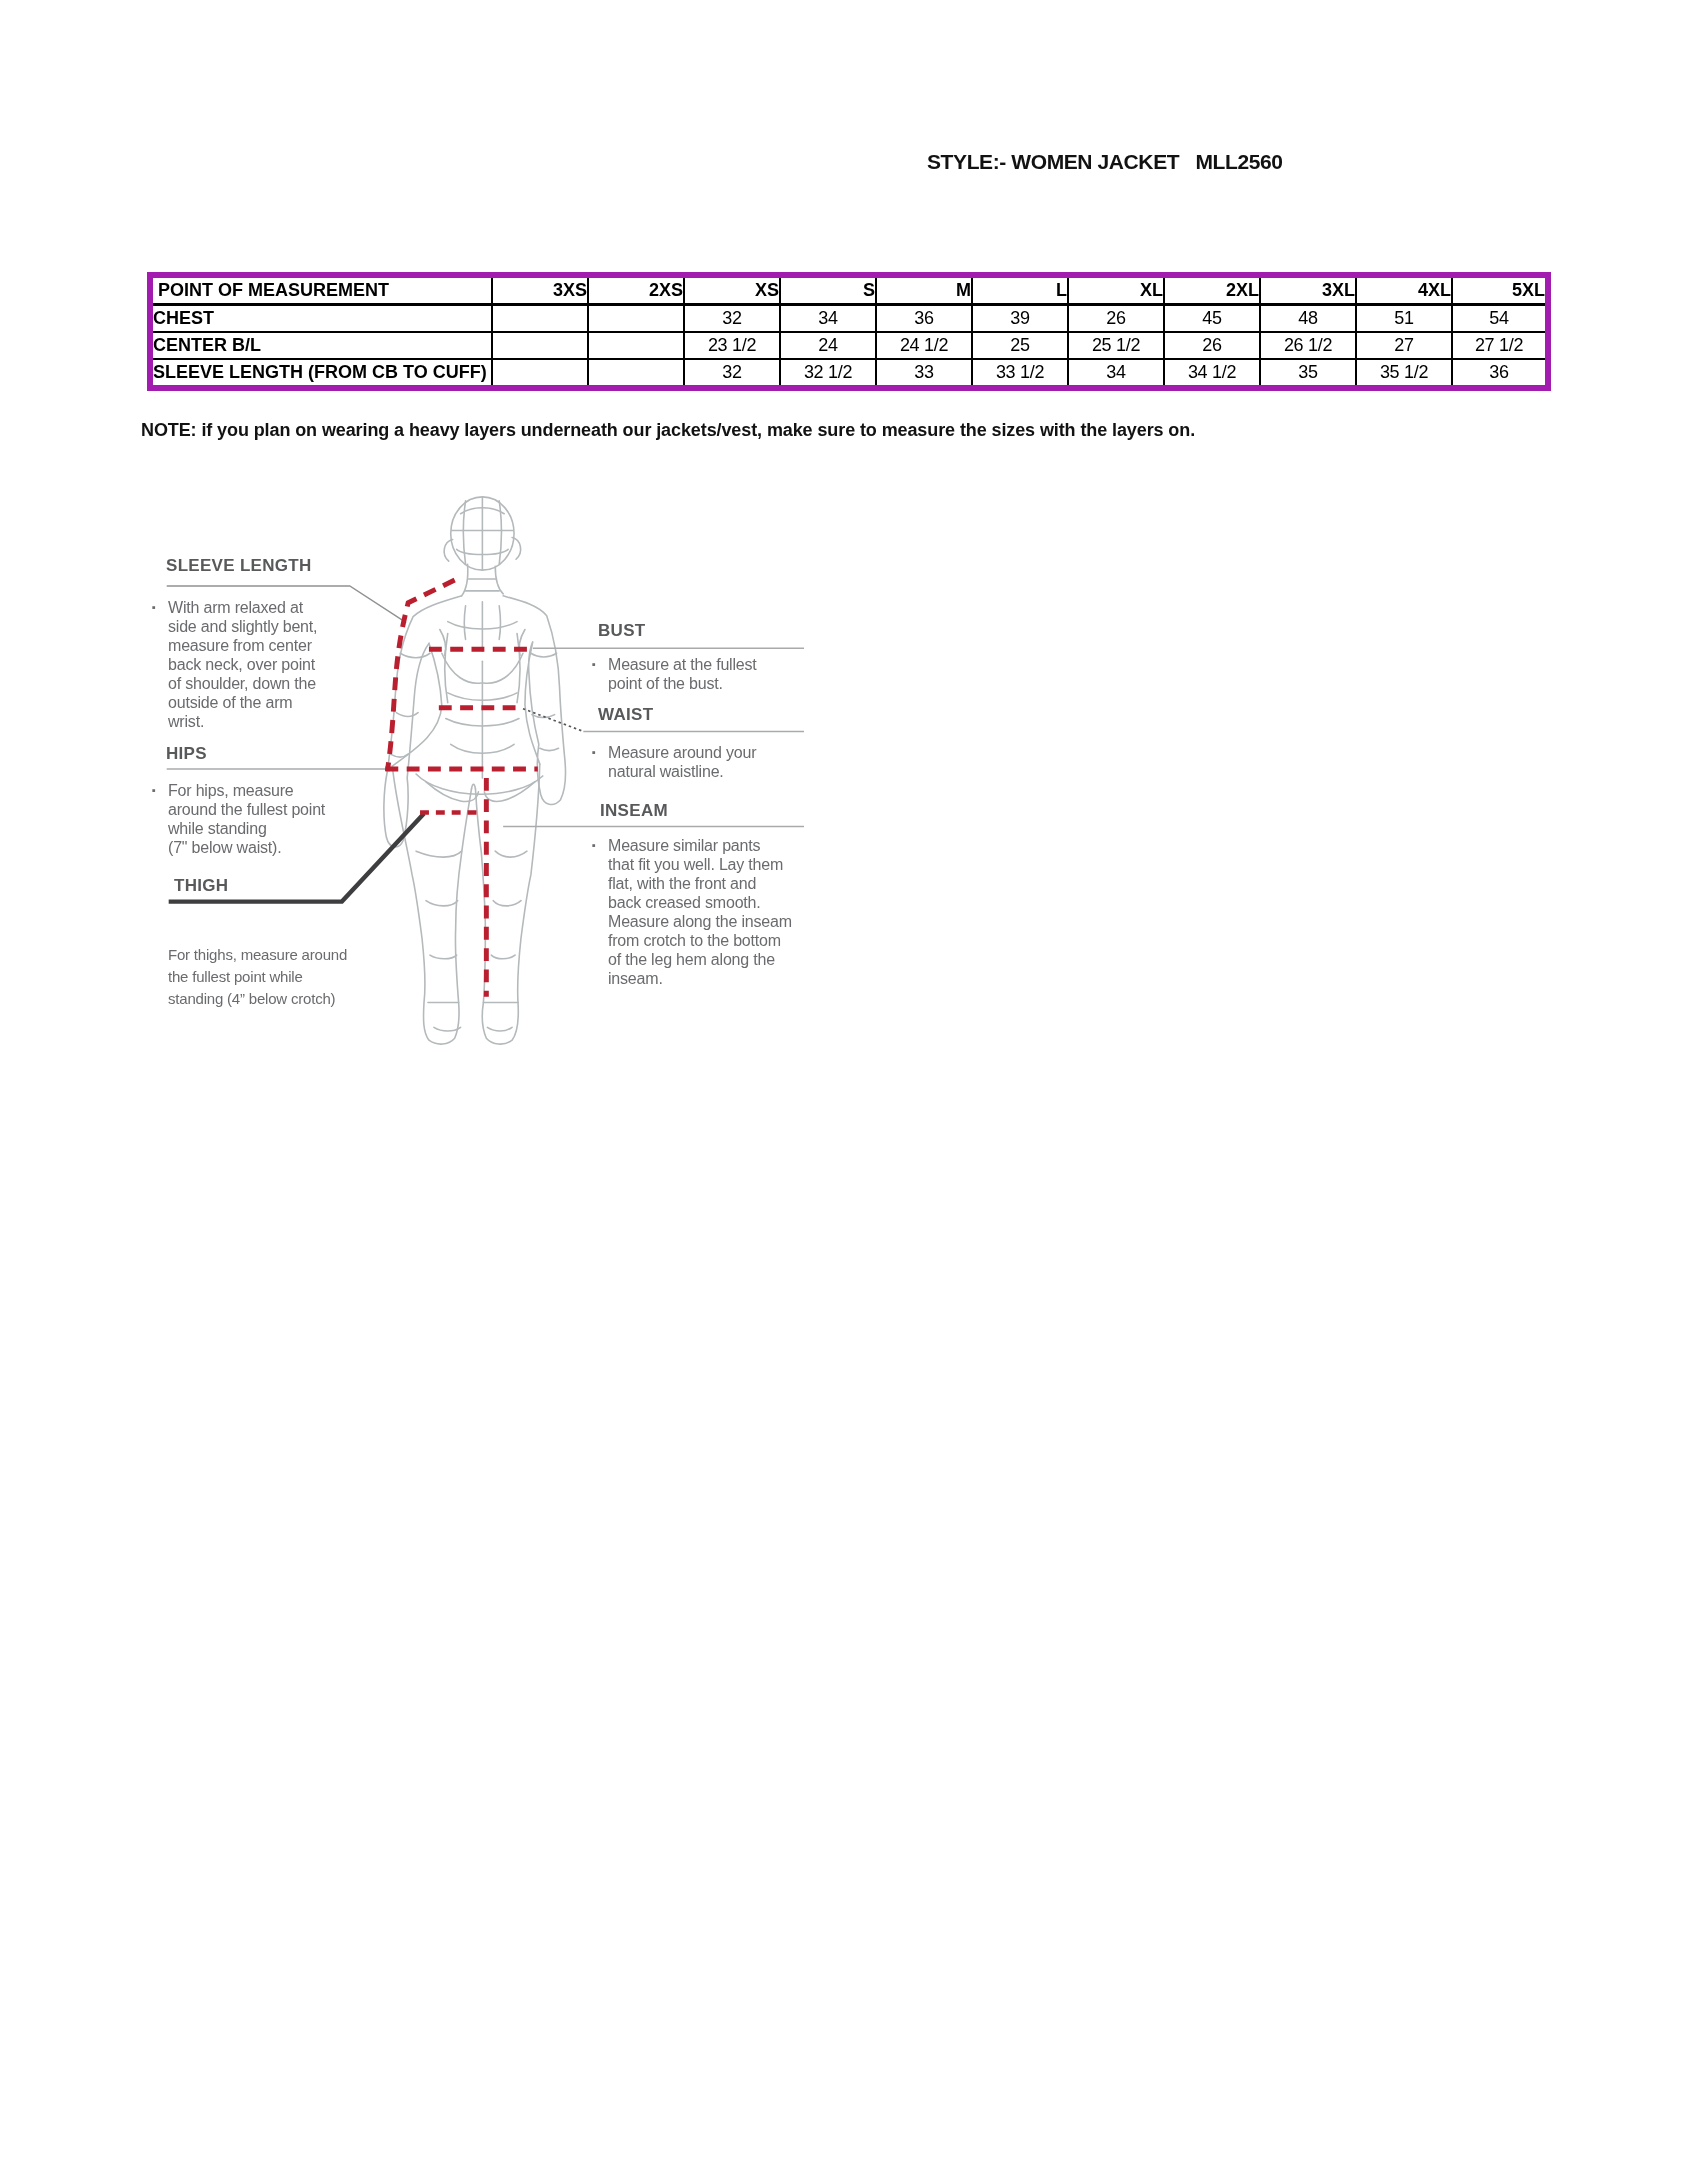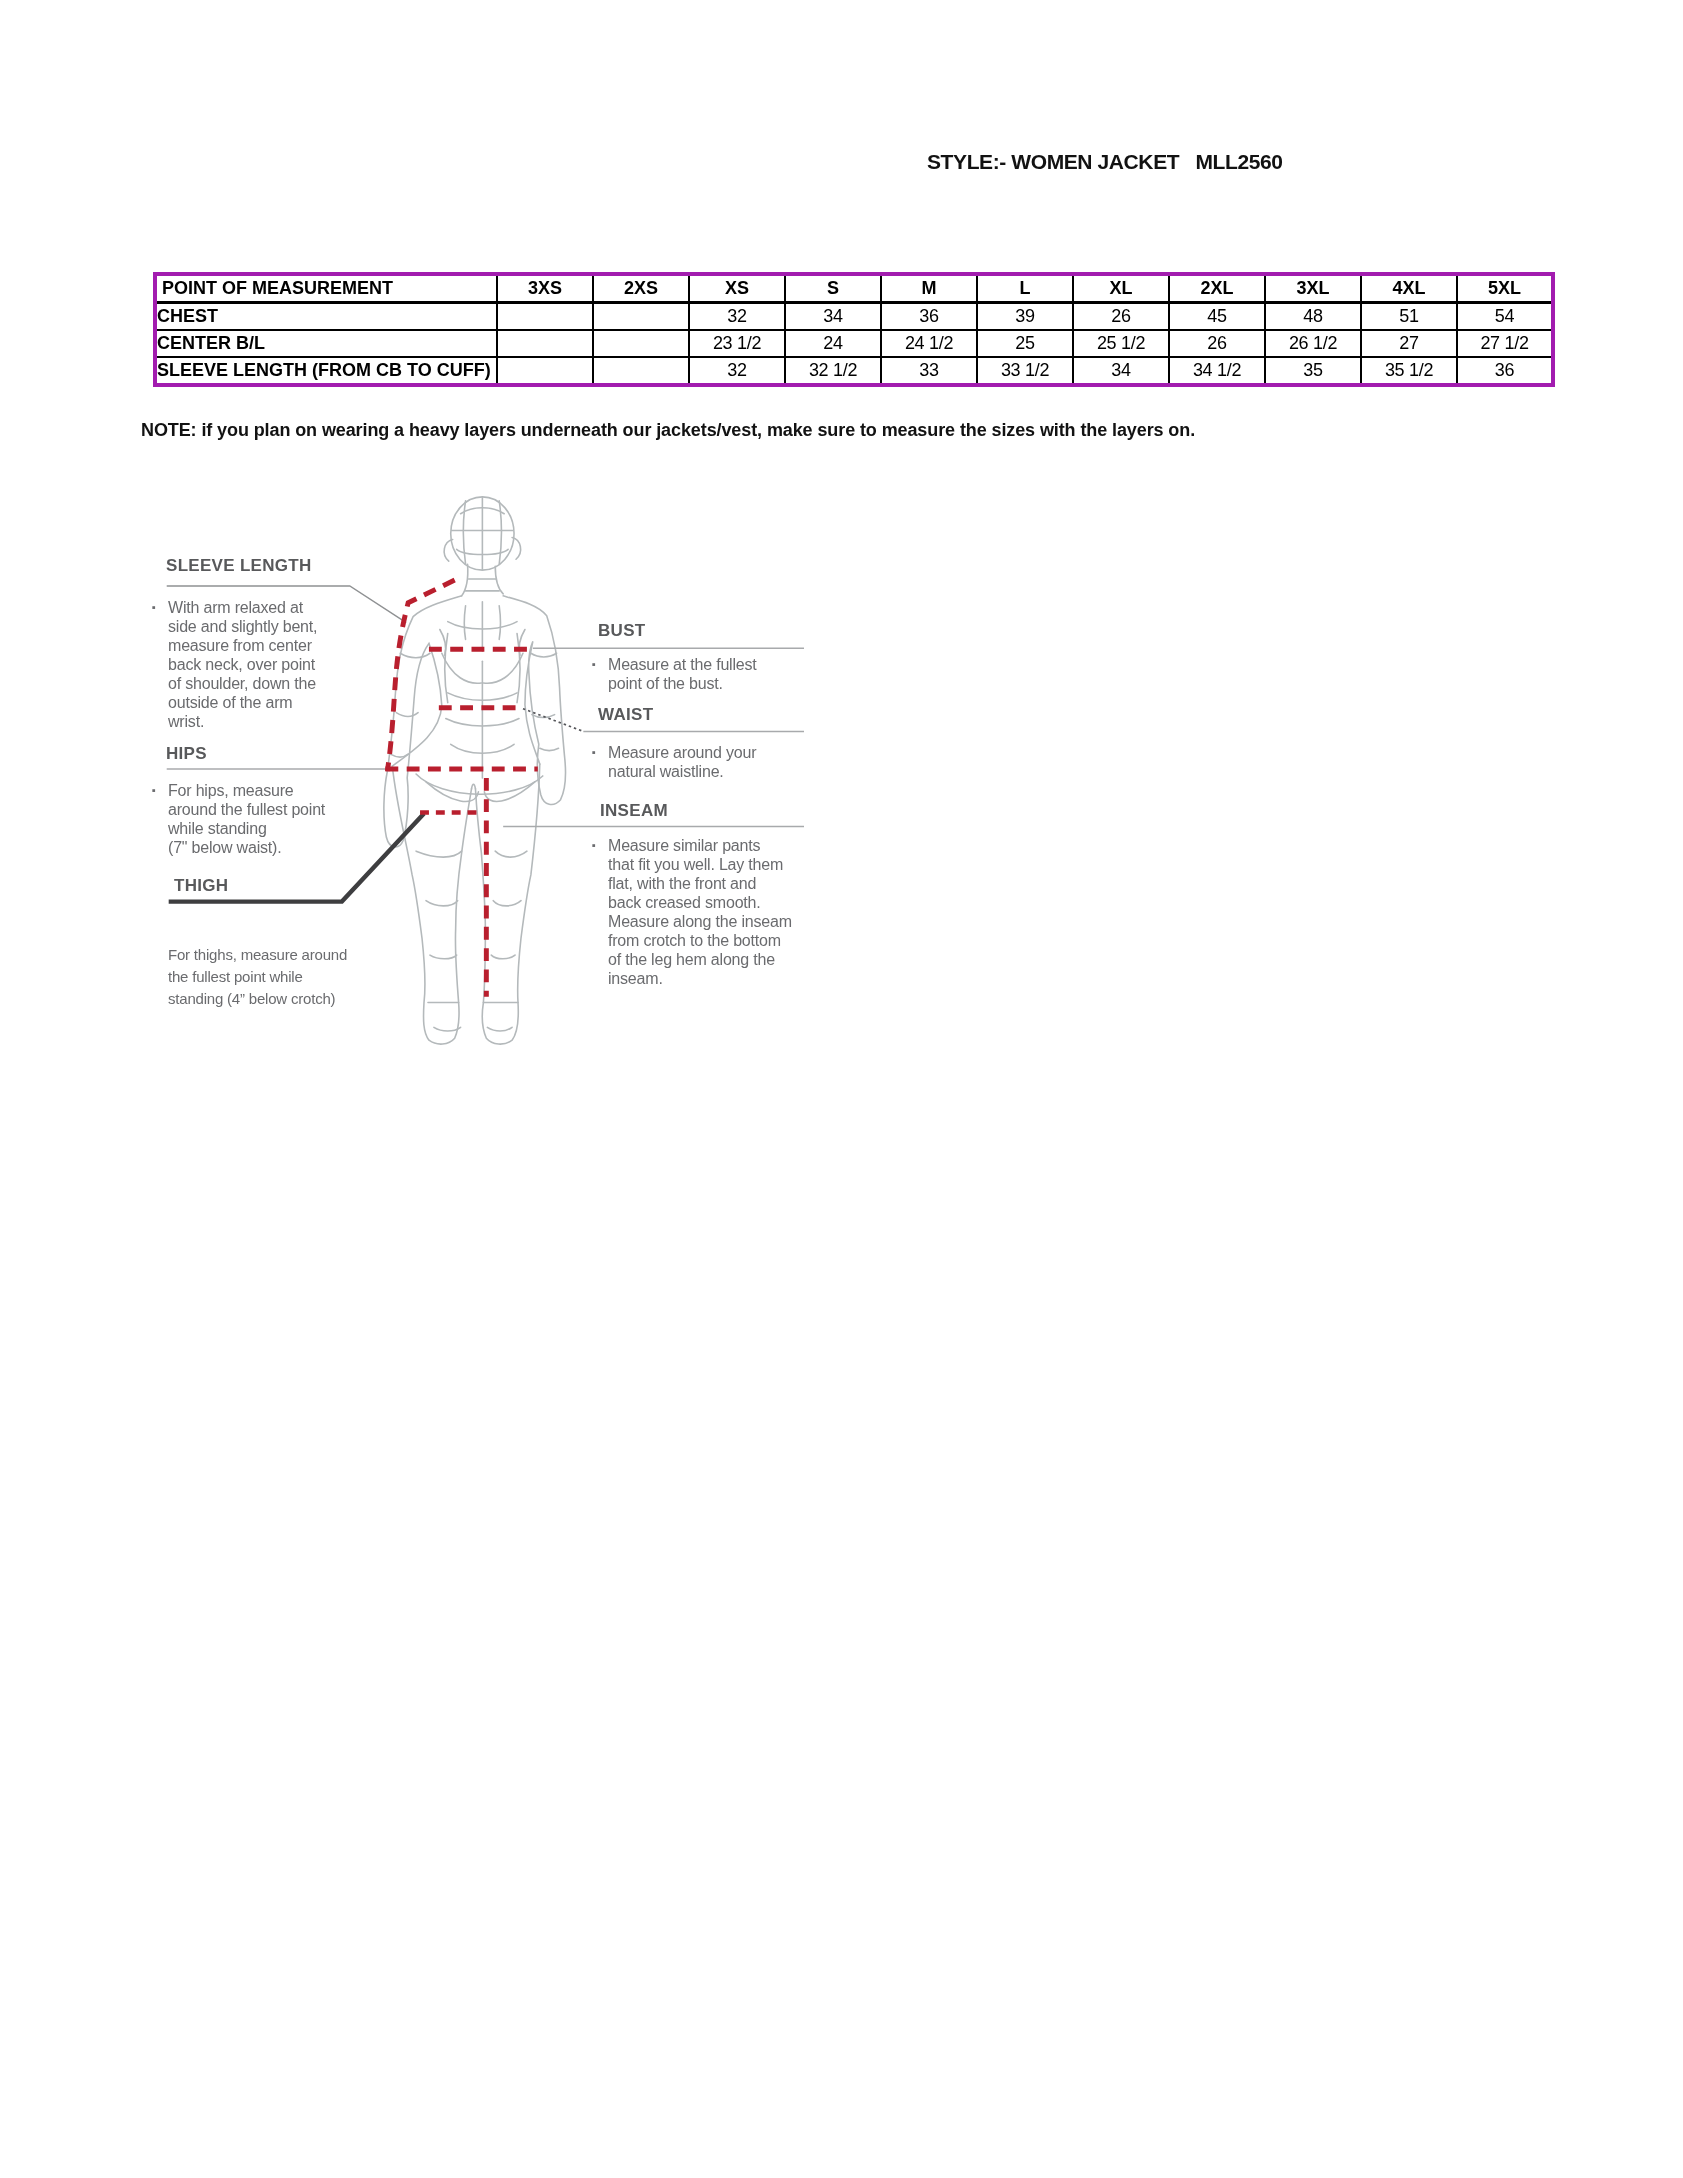--- a/index.html
+++ b/index.html
@@ -2,25 +2,25 @@
 <html><head>
 <meta charset="utf-8">
 <style>
   html,body{margin:0;padding:0;background:#fff;}
   .page{position:relative;width:1683px;height:1798px;background:#ffffff;
         font-family:"Liberation Sans",sans-serif;overflow:hidden;}
 
   .title{position:absolute;left:927px;top:150px;font-size:21px;font-weight:bold;
          color:#121212;white-space:pre;letter-spacing:-0.4px;}
 
-  table.chart{position:absolute;left:153px;top:272px;width:1400px;
-              border-collapse:collapse;table-layout:fixed;border:4px solid #a21caf;}
+  table.chart{position:absolute;left:147px;top:272px;width:1400px;
+              border-collapse:collapse;table-layout:fixed;border:6px solid #a21caf;}
   table.chart th, table.chart td{border:2.5px solid #000;height:25px;font-size:18px;
               color:#000;padding:0;overflow:hidden;white-space:nowrap;}
-  table.chart thead th{border-bottom-width:3.5px;font-weight:bold;text-align:center;}
+  table.chart thead th{border-bottom-width:3.5px;font-weight:bold;text-align:right;}
   table.chart th.pom{text-align:left;padding-left:5px;}
   table.chart td.rowlabel{font-weight:bold;text-align:left;}
   table.chart td.val{font-weight:normal;text-align:center;letter-spacing:-0.3px;}
 
   .note{position:absolute;left:141px;top:420px;font-size:18px;font-weight:bold;
         color:#121212;letter-spacing:-0.1px;}
 
   .diagram-svg{position:absolute;left:139px;top:475px;width:950px;height:594px;}
 
   .sec-h{position:absolute;font-size:17px;font-weight:bold;color:#58595b;letter-spacing:0.3px;}

